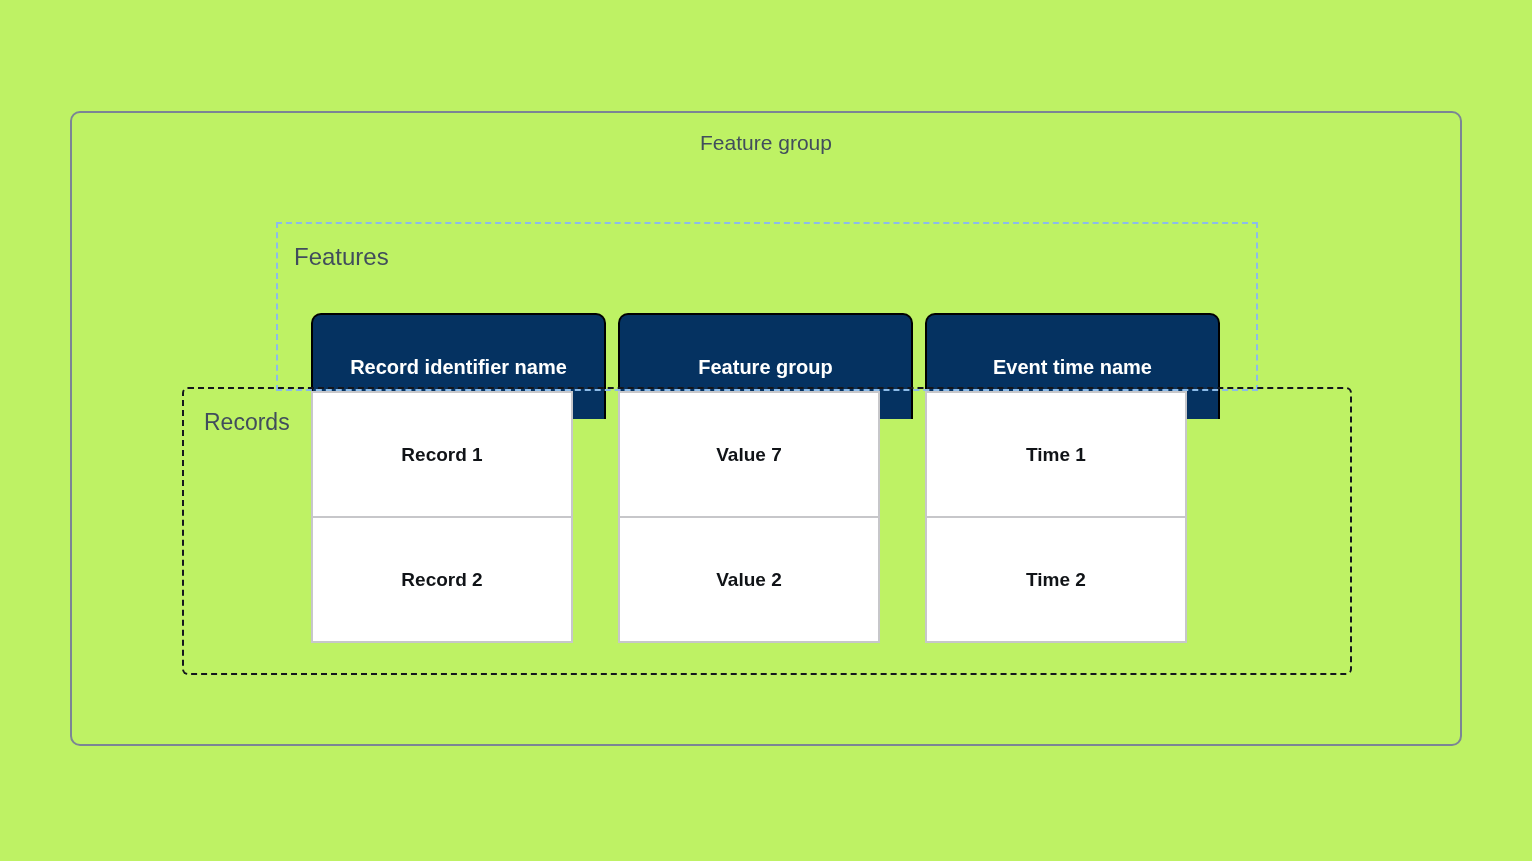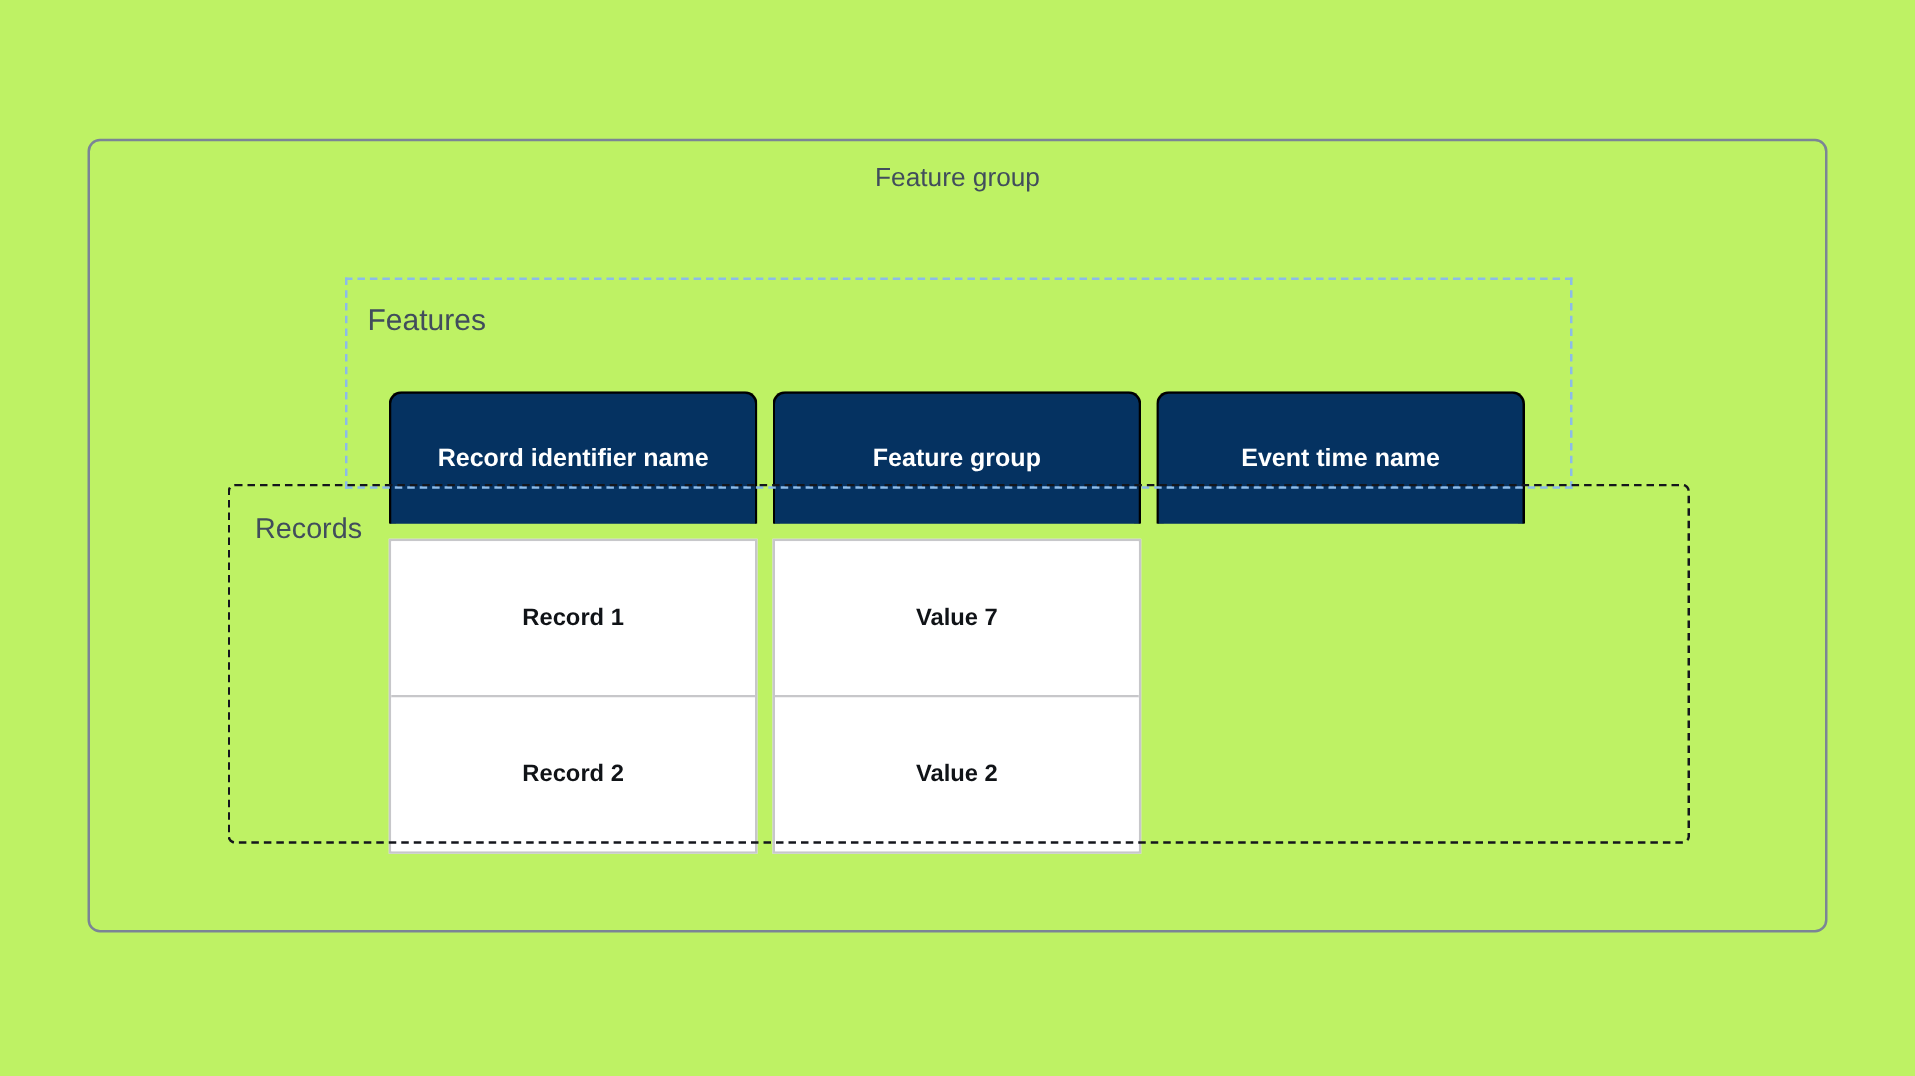--- a/index.html
+++ b/index.html
@@ -101,26 +101,25 @@
     z-index: 2;
     margin-top: 31px;
   }
   .col-header.c0 { left: 311px; }
   .col-header.c1 { left: 618px; }
   .col-header.c2 { left: 925px; }
   
   .col-cells {
     position: absolute;
     top: 391px;
-    width: 295px;
+    width: 262px;
     border: 2px solid #c7c7ca;
     box-sizing: border-box;
     background: #ffffff;
     z-index: 2;
-    margin-top: 40px;
   }
   .col-cells.c0 { left: 311px; }
   .col-cells.c1 { left: 618px; }
   .col-cells.c2 { left: 925px; }
   .cell {
     height: 123px;
     display: flex;
     align-items: center;
     justify-content: center;
     font-size: 19px;
@@ -153,14 +152,18 @@
     <div class="cell">Record 2</div>
   </div>
 
   <div class="col-header c1">Feature group</div>
   <div class="col-cells c1">
     <div class="cell first">Value 7</div>
     <div class="cell">Value 2</div>
   </div>
 
   <div class="col-header c2">Event time name</div>
+  <div class="col-cells c2">
+    <div class="cell first">Time 1</div>
+    <div class="cell">Time 2</div>
+  </div>
 
 </div>
 
 </body></html>

